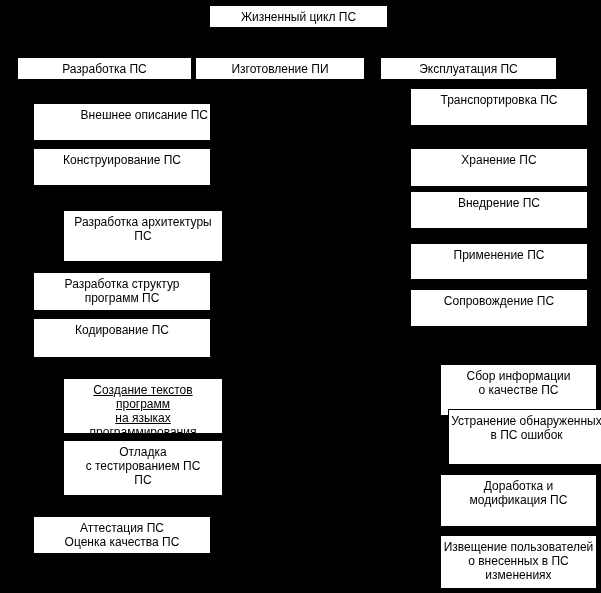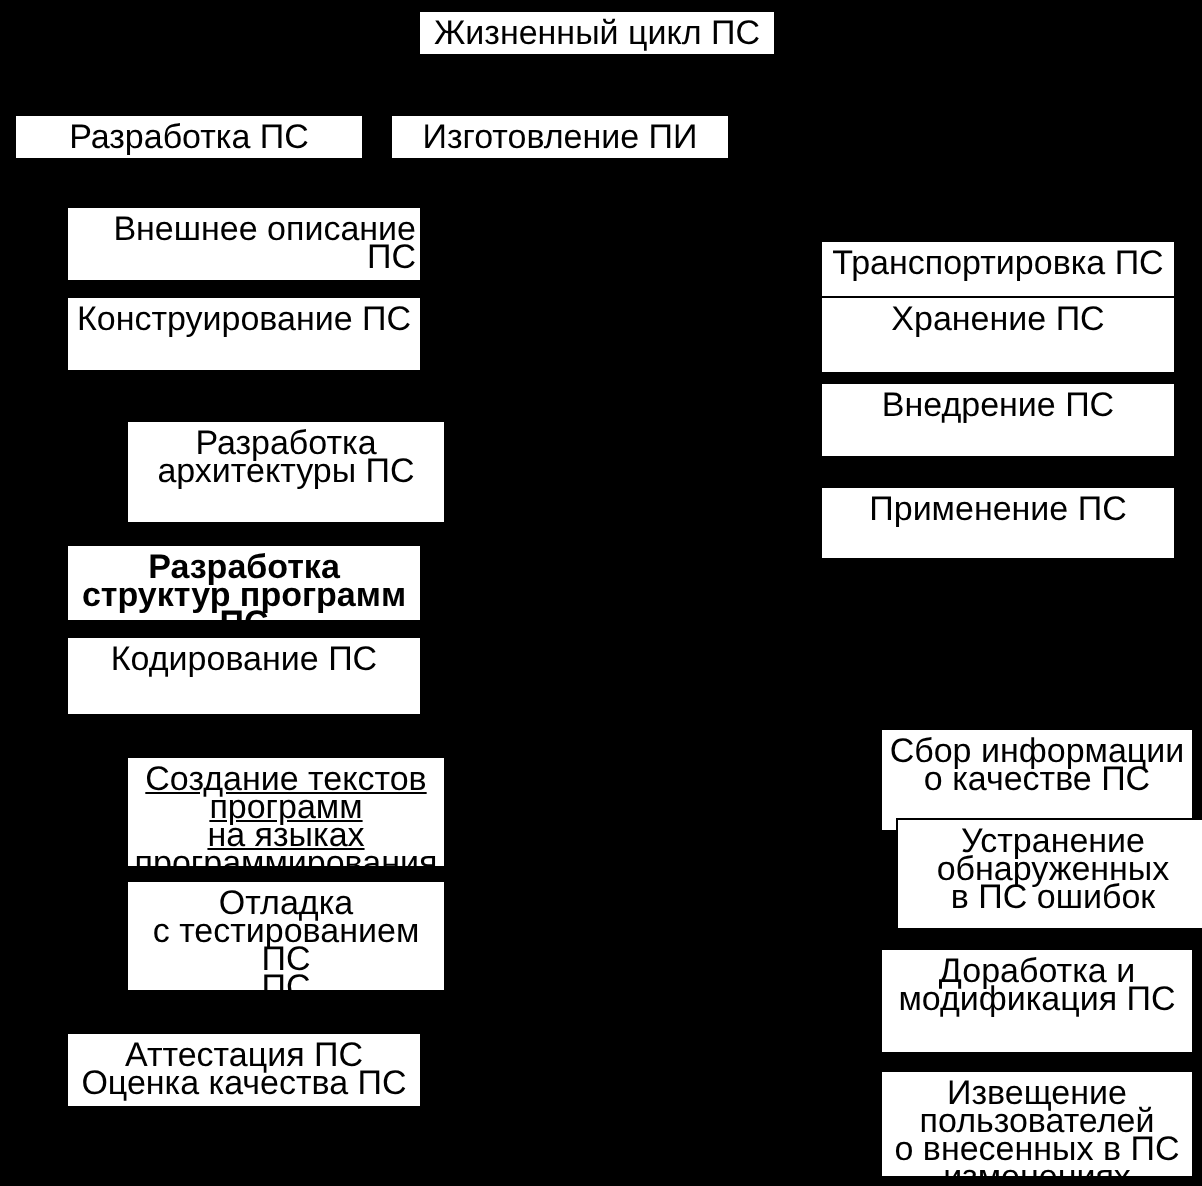--- a/index.html
+++ b/index.html
@@ -11,59 +11,61 @@
     font-family: "Liberation Sans", sans-serif;
     overflow: hidden;
   }
   .box {
     position: absolute;
     background: #ffffff;
     color: #000000;
     border: 1px solid #000000;
     box-sizing: border-box;
     text-align: center;
-    font-size: 17px;
+    font-size: 12px;
     line-height: 14px;
     white-space: pre-line;
     padding: 4px 2px 0 2px;
   }
   .vc {
     display: flex;
     align-items: center;
     justify-content: center;
     padding: 0;
   }
 </style>
 </head>
 <body>
 
 <div class="canvas">
 
   <div class="box vc" style="left:209px; top:5px; width:179px; height:23px;">Жизненный цикл ПС</div>
 
-  <div class="box vc" style="left:7px; top:57px; width:175px; height:23px;text-align:center;">Разработка ПС</div>
+  <div class="box vc" style="left:17px; top:57px; width:175px; height:23px;text-align:center;">Разработка ПС</div>
   <div class="box vc" style="left:195px; top:57px; width:170px; height:23px;">Изготовление ПИ</div>
+  <div class="box vc" style="left:380px; top:57px; width:177px; height:23px;">Эксплуатация ПС</div>
 
   <div class="box" style="left:33px; top:103px; width:178px; height:38px;text-align:right;">Внешнее описание ПС</div>
   <div class="box" style="left:33px; top:148px; width:178px; height:38px;">Конструирование ПС</div>
   <div class="box" style="left:63px; top:210px; width:160px; height:52px;">Разработка архитектуры ПС</div>
-  <div class="box" style="left:33px; top:272px; width:178px; height:39px;font-weight:bold;">Разработка структур программ ПС</div>
+  <div class="box" style="left:33px; top:272px; width:178px; height:39px;">Разработка структур программ ПС</div>
   <div class="box" style="left:33px; top:318px; width:178px; height:40px;text-align:center;">Кодирование ПС</div>
   <div class="box" style="left:63px; top:378px; width:160px; height:56px;text-decoration:underline;">Создание текстов программ
 на языках программирования</div>
   <div class="box" style="left:63px; top:440px; width:160px; height:56px;">Отладка
 с тестированием ПС
 ПС</div>
   <div class="box" style="left:33px; top:504px; width:178px; height:38px;margin-top:12px;">Аттестация ПС
 Оценка качества ПС</div>
 
-  <div class="box" style="left:410px; top:120px; width:178px; height:38px;">Транспортировка ПС</div>
+  <div class="box" style="left:410px; top:88px; width:178px; height:38px;">Транспортировка ПС</div>
   <div class="box" style="left:410px; top:148px; width:178px; height:39px;">Хранение ПС</div>
   <div class="box" style="left:410px; top:191px; width:178px; height:38px;">Внедрение ПС</div>
   <div class="box" style="left:410px; top:243px; width:178px; height:37px;">Применение ПС</div>
+  <div class="box" style="left:410px; top:289px; width:178px; height:38px;">Сопровождение ПС</div>
 
   <div class="box" style="left:440px; top:348px; width:157px; height:52px;margin-top:16px;">Сбор информации
 о качестве ПС</div>
   <div class="box" style="left:448px; top:409px; width:157px; height:56px;">Устранение обнаруженных
 в ПС ошибок</div>
   <div class="box" style="left:440px; top:474px; width:157px; height:53px;">Доработка и
 модификация ПС</div>
   <div class="box" style="left:440px; top:535px; width:157px; height:54px;">Извещение пользователей
 о внесенных в ПС изменениях</div>
 

